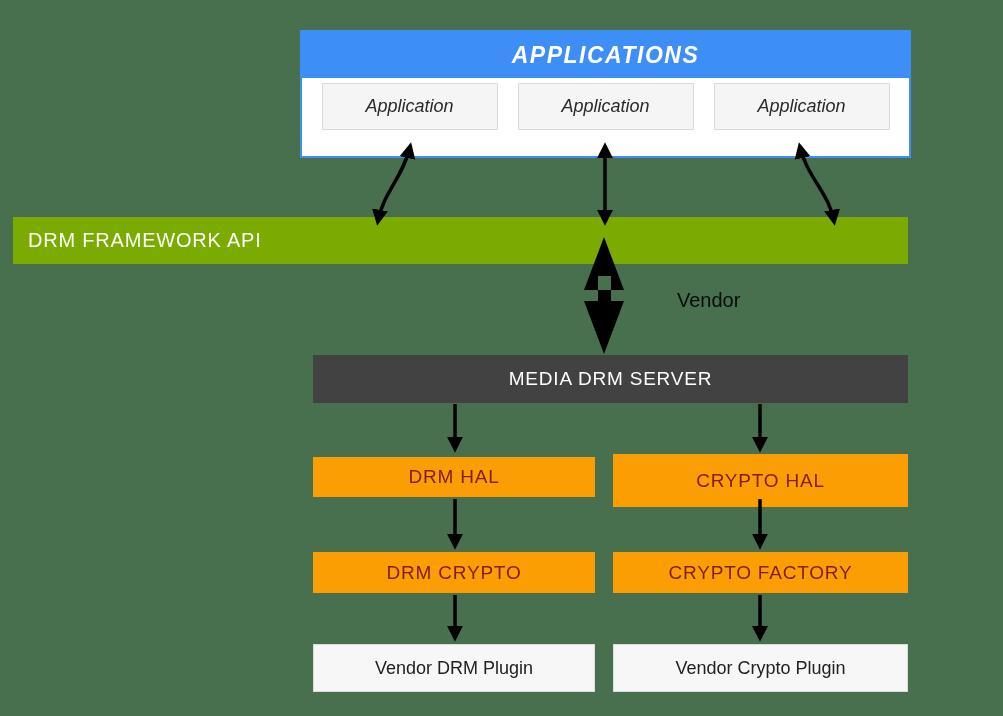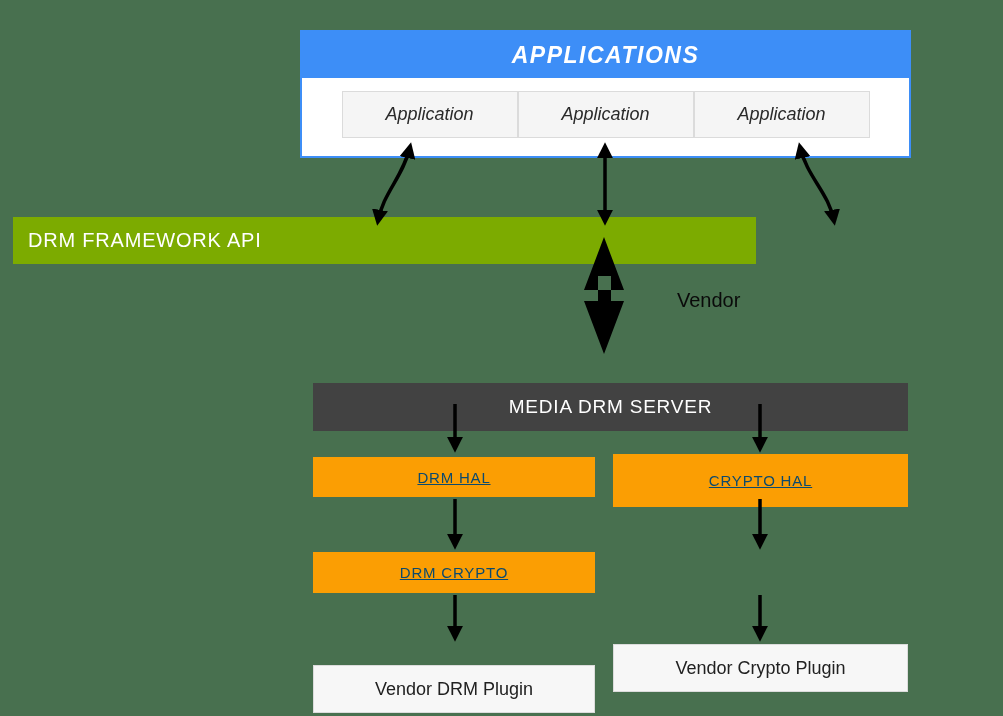--- a/index.html
+++ b/index.html
@@ -9,48 +9,48 @@
     font-family:"Liberation Sans", sans-serif;
   }
   .abs { position:absolute; box-sizing:border-box; }
 
   
   .apps-panel { left:300px; top:30px; width:611px; height:128px;
     background:#FFFFFF; border:2px solid #3D8EF7;font-style:italic; }
   .apps-header { height:46px; background:#3D8EF7; color:#FFFFFF;
     display:flex; align-items:center; justify-content:center;
     font-size:23px; font-weight:bold; letter-spacing:1.5px; }
-  .apps-body { display:flex; justify-content:center; padding-top:13px; }
+  .apps-body { display:flex; justify-content:center; gap:20px; padding-top:5px; }
   .app-box { width:176px; height:47px; background:#F5F5F5; border:1px solid #DBDBDB;
     display:flex; align-items:center; justify-content:center;
     font-size:18px; color:#2A2A2A; box-sizing:border-box; }
 
   
-  .green-bar { left:13px; top:217px; width:743px; height:47px; background:#7CAB00;
+  .green-bar { left:13px; top:217px; width:895px; height:47px; background:#7CAB00;
     color:#FFFFFF; display:flex; align-items:center; padding-left:15px;
     font-size:20px; font-weight:500; letter-spacing:0.8px; }
 
   
   .server-bar { left:313px; top:355px; width:595px; height:48px; background:#424242;
     color:#FFFFFF; display:flex; align-items:center; justify-content:center;
-    font-size:19px; font-weight:500; letter-spacing:0.8px;margin-top:28px; }
+    font-size:19px; font-weight:500; letter-spacing:0.8px; }
 
   
-  .box-orange { background:#FB9E03; color:#0c4a6e;
+  .box-orange { background:#FB9E03; color:#7f1d1d;
     display:flex; align-items:center; justify-content:center;
-    font-size:15px; font-weight:500; letter-spacing:0.8px;text-decoration:underline; }
+    font-size:19px; font-weight:500; letter-spacing:0.8px; }
   .drm-hal       { left:313px; top:457px; width:282px; height:40px; }
   .crypto-hal    { left:613px; top:454px; width:295px; height:53px; }
   .drm-factory   { left:313px; top:552px; width:282px; height:41px; }
   .crypto-factory{ left:613px; top:552px; width:295px; height:41px; }
 
   
   .box-vendor { background:#F7F7F7; border:1px solid #DCDCDC; color:#212121;
     display:flex; align-items:center; justify-content:center; font-size:18px; }
-  .vendor-drm    { left:313px; top:644px; width:282px; height:48px;margin-top:21px; }
+  .vendor-drm    { left:313px; top:644px; width:282px; height:48px; }
   .vendor-crypto { left:613px; top:644px; width:295px; height:48px; }
 
   
   .binder-label { left:677px; top:289px; font-size:20px; font-weight:500; color:#0A0A0A; }
 
   
   .arrows { position:absolute; left:0; top:0; width:1003px; height:716px; pointer-events:none; }
   .arrow { stroke:#000000; stroke-width:3.5; fill:none; }
 </style>
 </head>
@@ -71,20 +71,21 @@
 
   <div class="abs binder-label">Vendor</div>
 
   <div class="abs server-bar">MEDIA DRM SERVER</div>
 
   <div class="abs box-orange drm-hal">DRM HAL</div>
   <div class="abs box-orange drm-factory">DRM CRYPTO</div>
   <div class="abs box-vendor vendor-drm">Vendor DRM Plugin</div>
 
   <div class="abs box-orange crypto-hal">CRYPTO HAL</div>
+  <div class="abs box-orange crypto-factory">CRYPTO FACTORY</div>
   <div class="abs box-vendor vendor-crypto">Vendor Crypto Plugin</div>
 
   <svg class="arrows" viewBox="0 0 1003 716">
     <defs>
       <marker id="ah" viewBox="0 0 10 10" refX="7" refY="5" markerWidth="4.6" markerHeight="4.6" orient="auto-start-reverse">
         <path d="M0,0 L10,5 L0,10 Z" fill="#000000"></path>
       </marker>
     </defs>
 
     <path class="arrow" d="M410,147 C403,177 383,193 378,221" marker-start="url(#ah)" marker-end="url(#ah)"></path>

